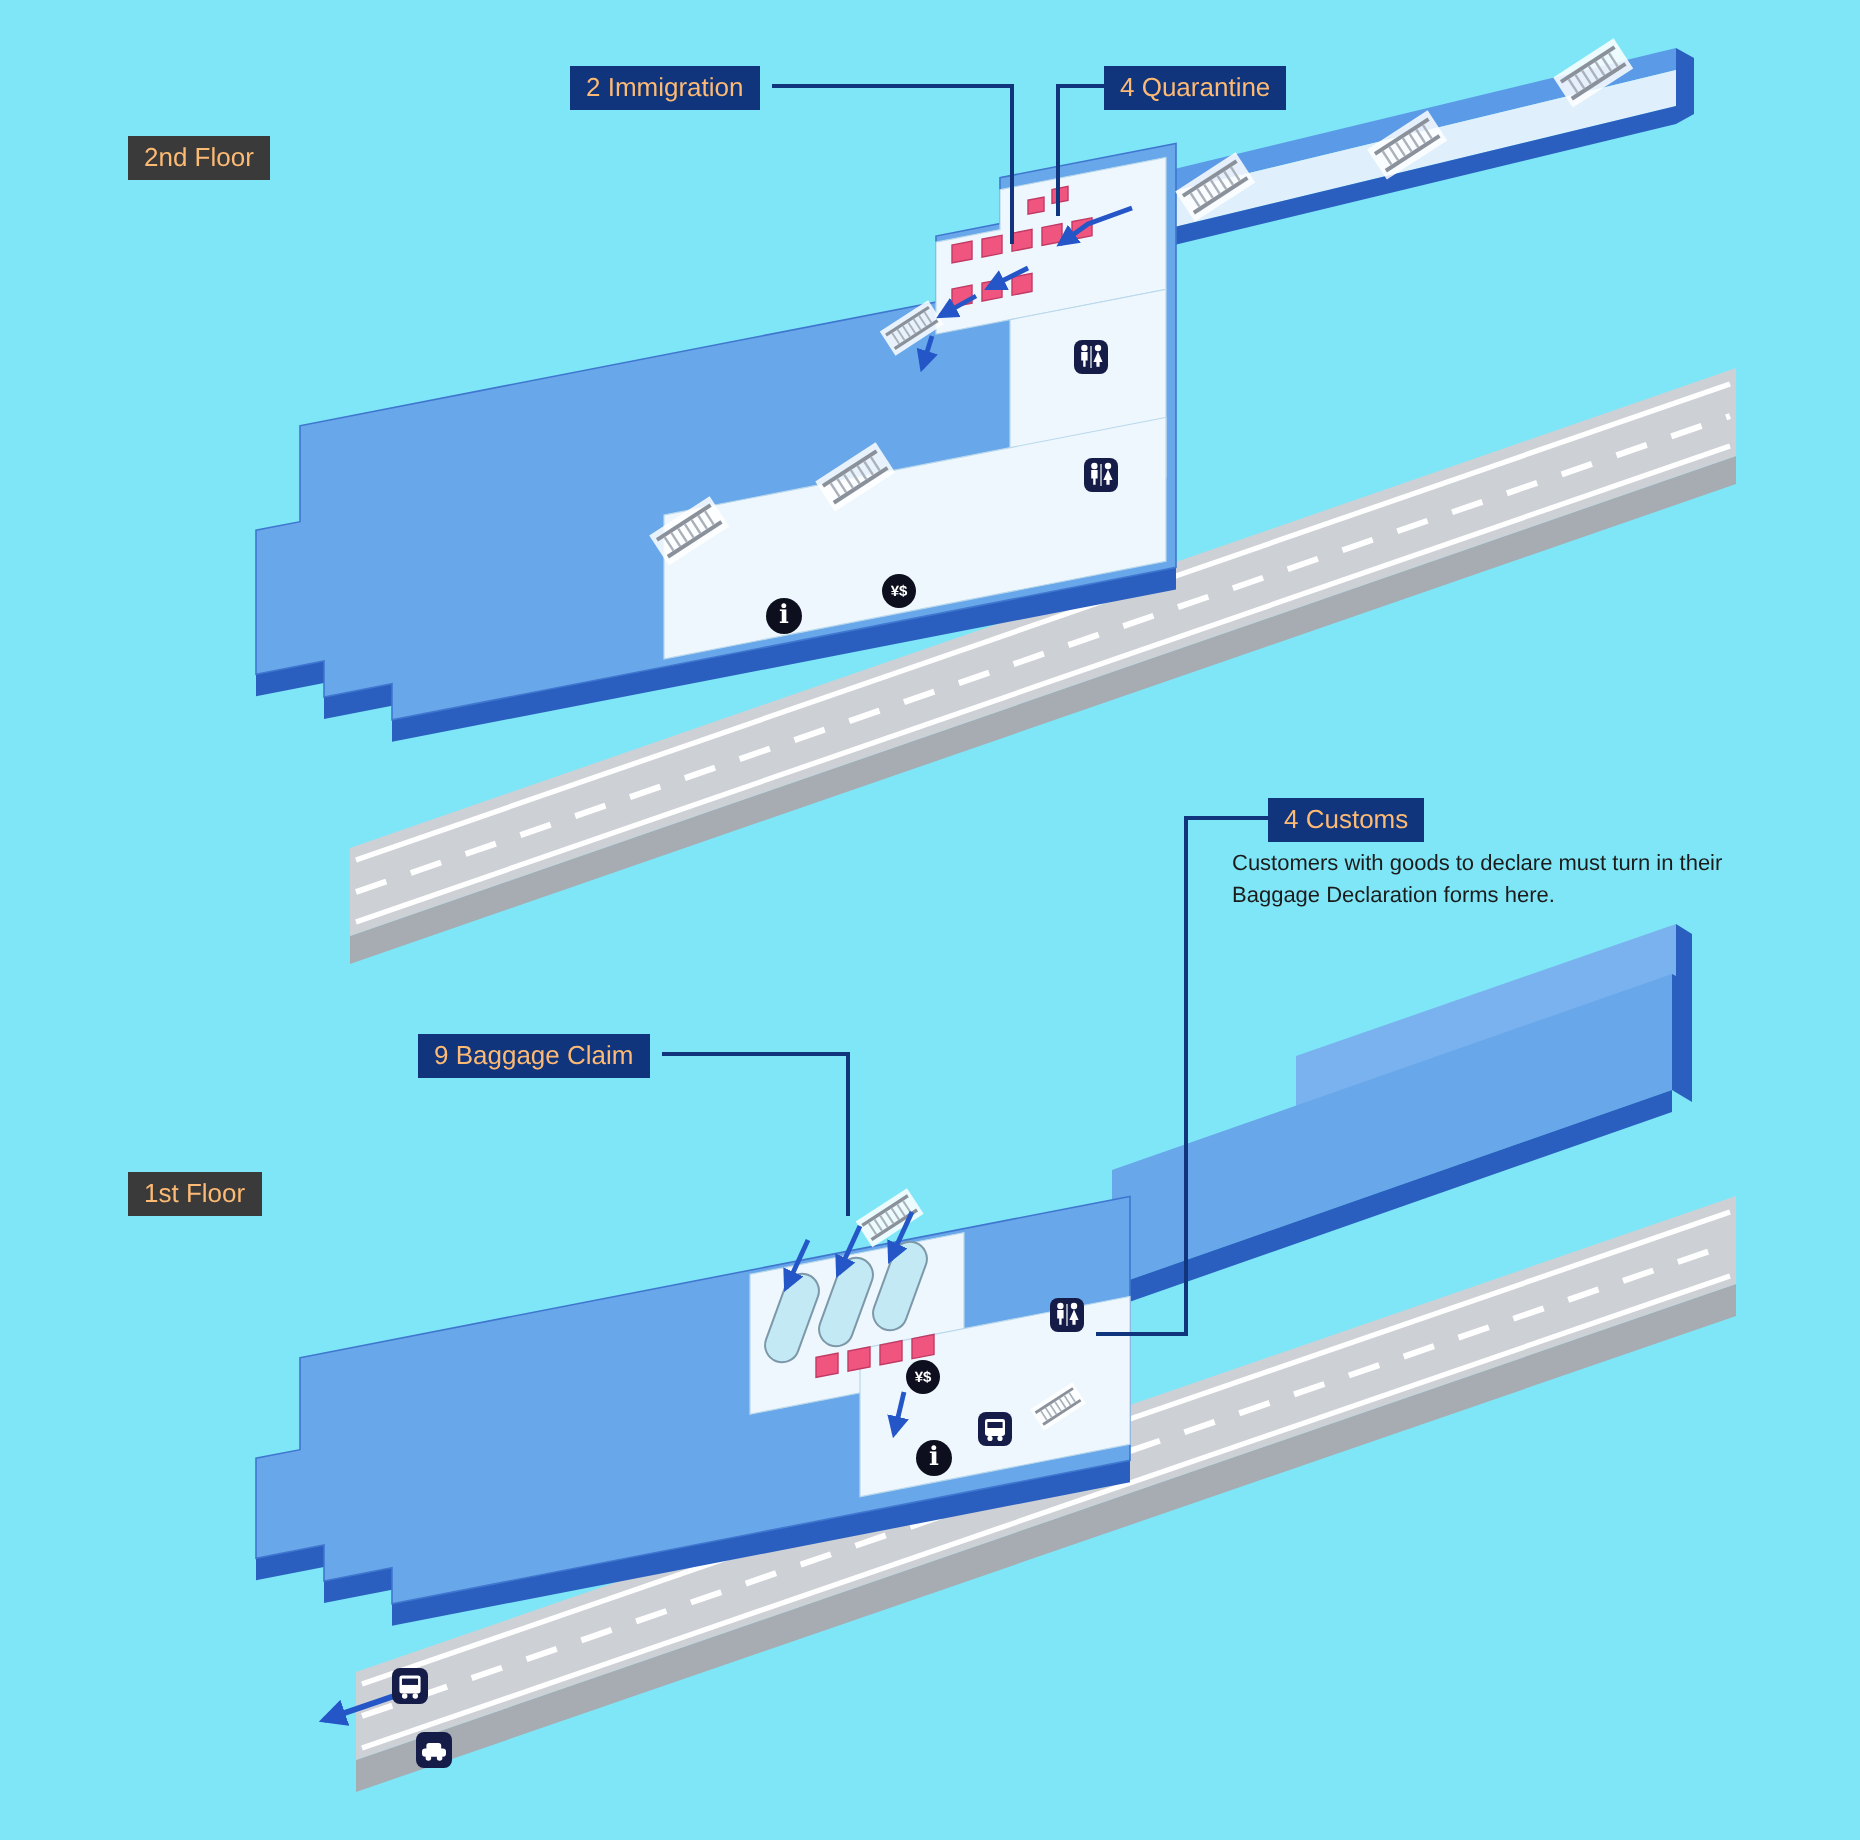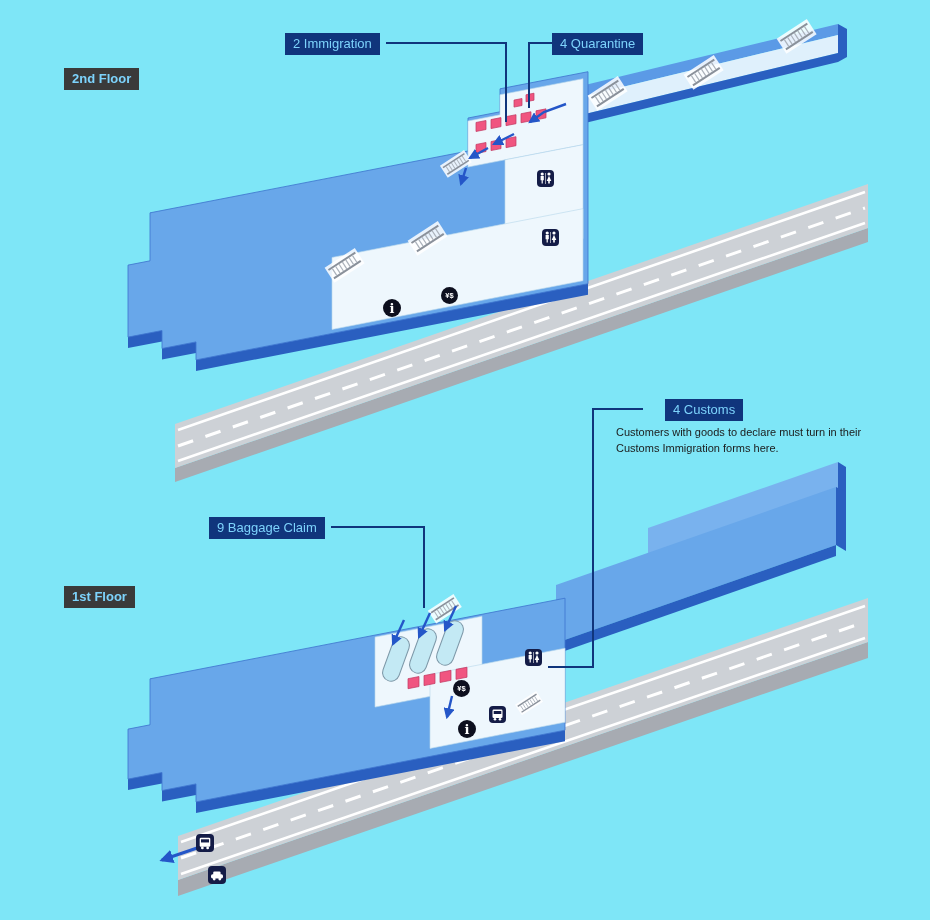--- a/index.html
+++ b/index.html
@@ -1,21 +1,21 @@
 <!DOCTYPE html>
 <html><head>
 <meta charset="utf-8">
 <style>
   html,body{margin:0;padding:0;background:#7ee6f7;}
   #stage{position:relative;width:930px;height:920px;background:#7ee6f7;overflow:hidden;
          font-family:"Liberation Sans", sans-serif;}
   #scene{position:absolute;left:0;top:0;}
-  .badge{position:absolute;color:#7dd3fc;font-size:13px;line-height:17px;padding:2px 8px 3px;
+  .badge{position:absolute;color:#fdba74;font-size:13px;line-height:17px;padding:2px 8px 3px;
          white-space:nowrap;z-index:5;}
-  .badge.floor{background:#3a3a3a;font-weight:bold;}
+  .badge.floor{background:#3a3a3a;}
   .badge.callout{background:#10357c;}
   .note{position:absolute;width:272px;font-size:11px;line-height:1.42;color:#1b1b1b;z-index:5;}
   .icon{position:absolute;display:flex;align-items:center;justify-content:center;z-index:4;
         color:#fff;box-sizing:border-box;}
   .icon.round{border-radius:50%;background:#0d0f1e;}
   .icon.sq{border-radius:4px;background:#141c47;}
   .icon .info-glyph{font-family:"DejaVu Serif", serif;font-style:normal;font-weight:bold;
         font-size:13px;line-height:1;transform:translateY(-0.5px);}
   .icon .fx-glyph{font-size:7.5px;font-weight:bold;line-height:1;letter-spacing:0;}
 </style>
@@ -165,22 +165,22 @@
     <path d="M 643 409 H 593 V 667 H 548"></path>
   </g>
 </svg>
 
 <div class="badge floor" style="left:64px;top:68px">2nd Floor</div>
 <div class="badge floor" style="left:64px;top:586px">1st Floor</div>
 
 <div class="badge callout" style="left:285px;top:33px">2 Immigration</div>
 <div class="badge callout" style="left:552px;top:33px">4 Quarantine</div>
 <div class="badge callout" style="left:209px;top:517px">9 Baggage Claim</div>
-<div class="badge callout" style="left:665px;top:399px">4 Customs</div>
-<div class="note" style="left:616px;top:425px">Customers with goods to declare must turn in their Customs Immigration forms here.</div>
+<div class="badge callout" style="left:634px;top:399px">4 Customs</div>
+<div class="note" style="left:616px;top:425px">Customers with goods to declare must turn in their Baggage Declaration forms here.</div>
 
 <div class="icon sq" style="left:537px;top:170px;width:17px;height:17px">
   <svg width="17" height="17" viewBox="0 0 17 17">
     <circle cx="5.2" cy="4" r="1.6" fill="#fff"></circle>
     <path d="M3.6 6h3.2v4.2h-1v3.2h-1.2v-3.2h-1z" fill="#fff"></path>
     <line x1="8.5" y1="3" x2="8.5" y2="14" stroke="#fff" stroke-width="0.6"></line>
     <circle cx="12" cy="4" r="1.6" fill="#fff"></circle>
     <path d="M12 5.8 l2.3 5.2 h-1.5 v2.4 h-1.6 v-2.4 h-1.5 z" fill="#fff"></path>
   </svg>
 </div>

